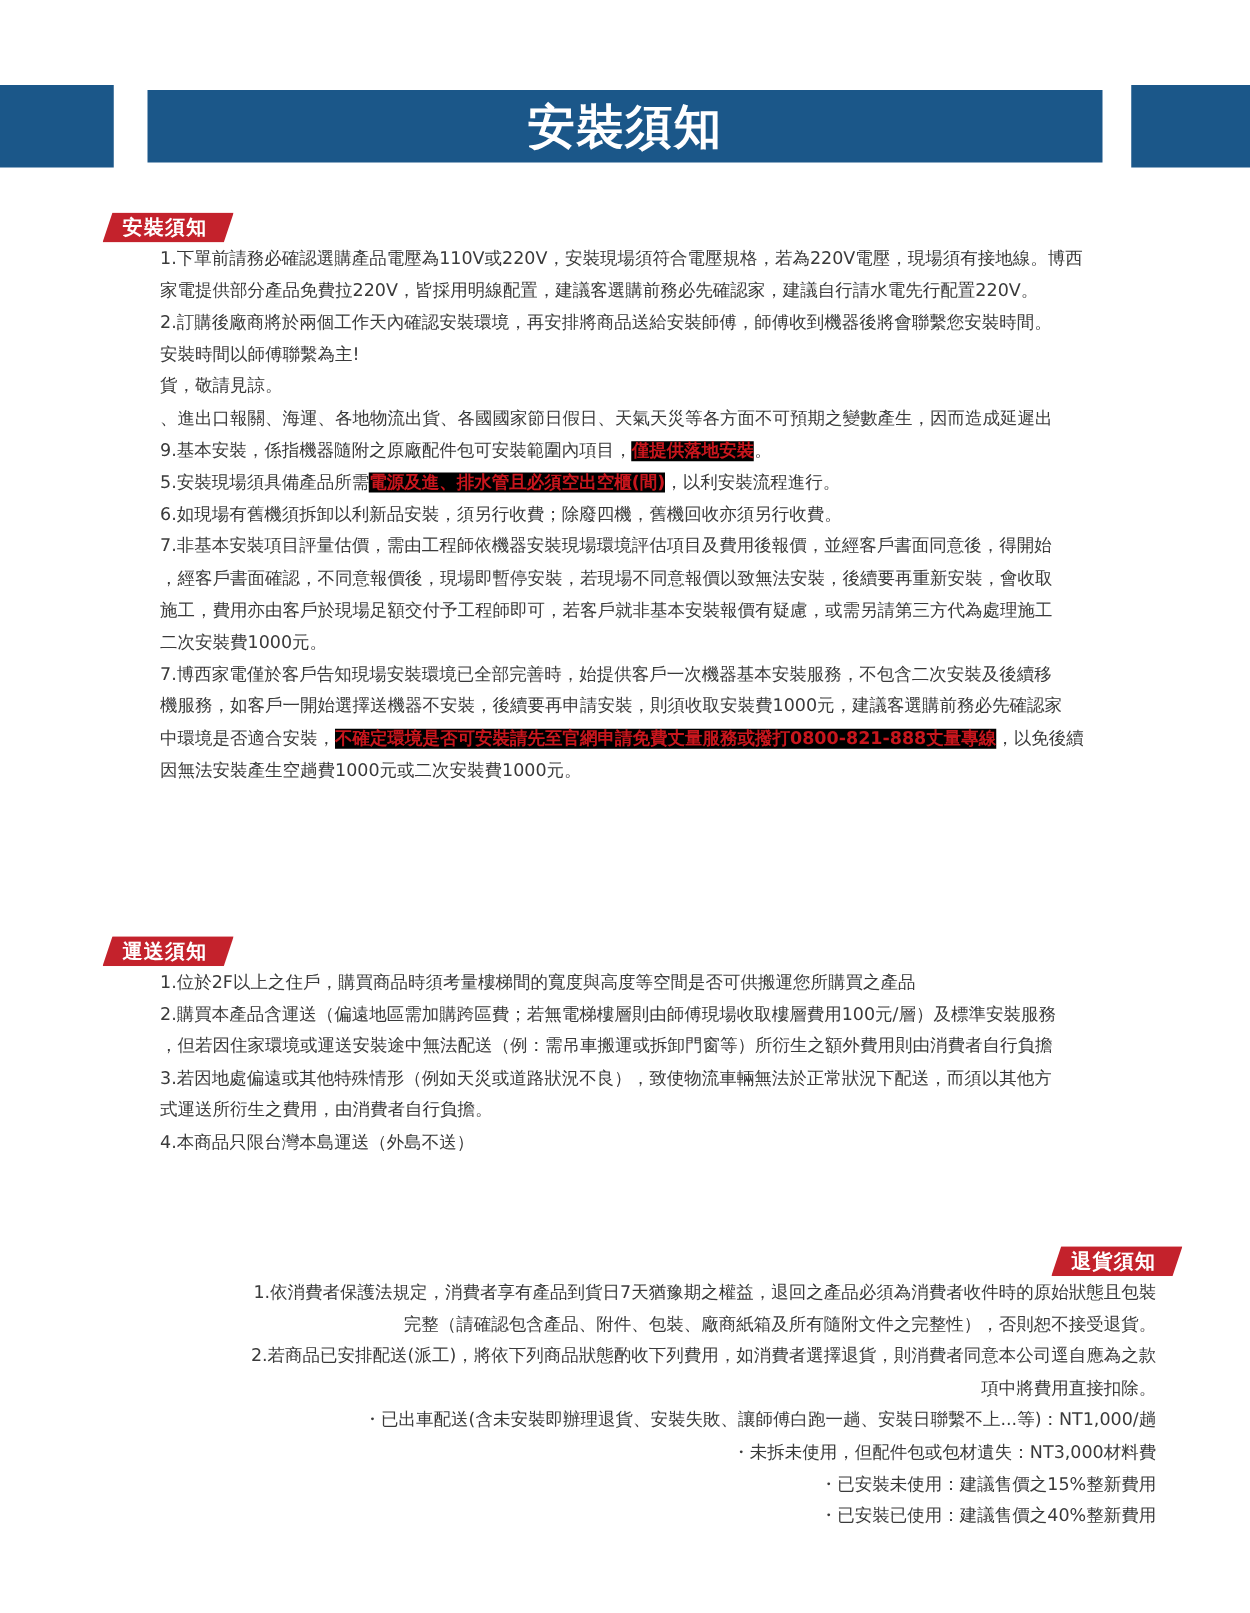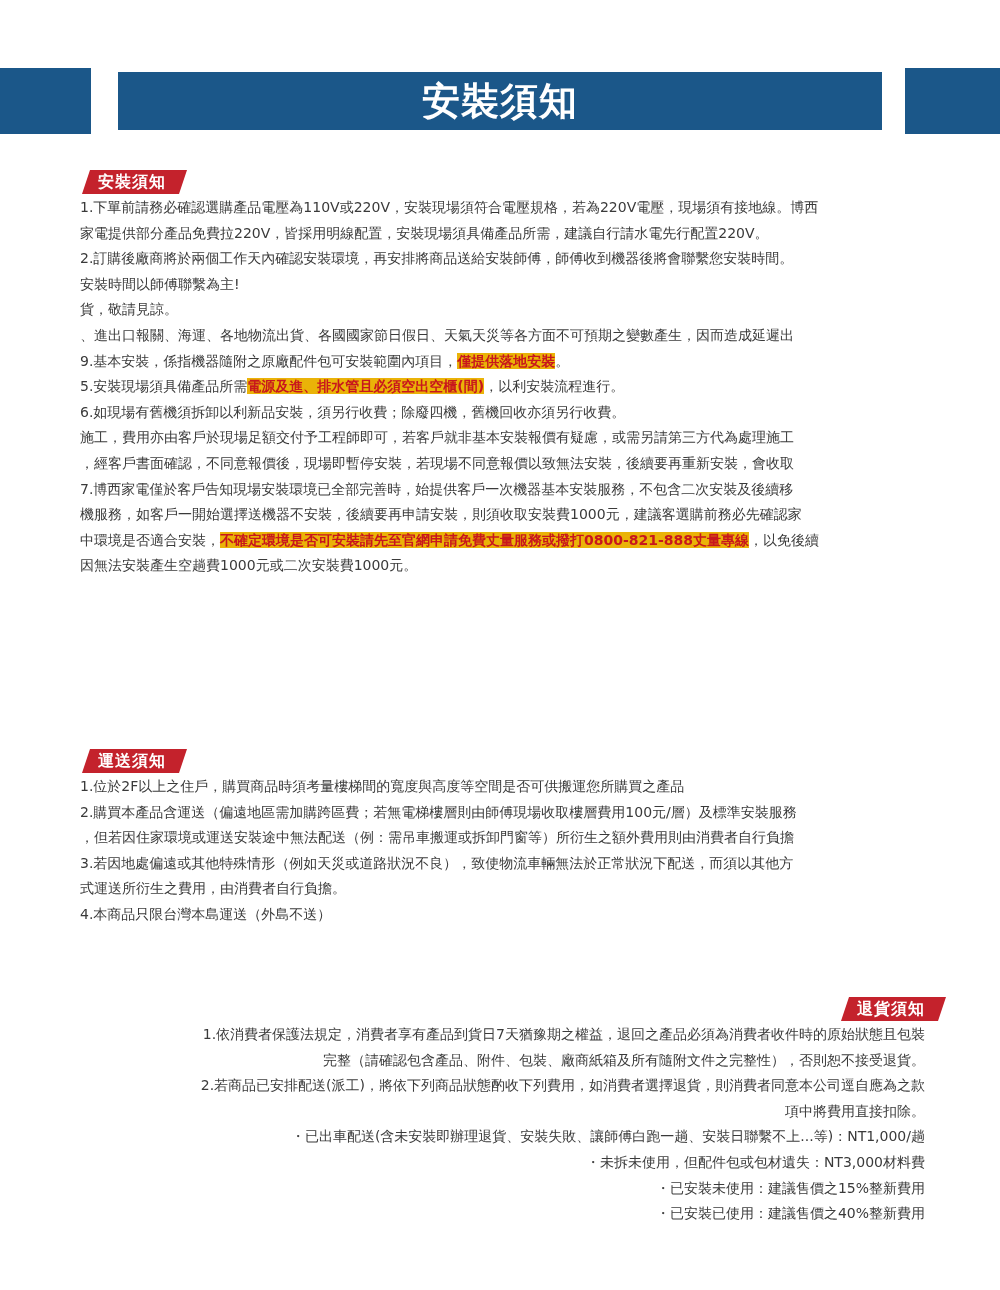--- a/index.html
+++ b/index.html
@@ -11,51 +11,53 @@
   .hdr-main { position: absolute; left: 118px; top: 72px; width: 764px; height: 58px;
               background: #1b5789; display: flex; align-items: center; justify-content: center; }
   .hdr-title { color: #ffffff; font-size: 38px; font-weight: bold; letter-spacing: 1px; }
 
   .section { position: absolute; left: 80px; width: 845px; }
   .tag { position: relative; display: inline-block; height: 24px; margin-left: 2px; }
   .tag-bg { position: absolute; left: 0; top: 0; width: 105px; height: 24px; background: #c4222c;
             clip-path: polygon(8px 0, 105px 0, 97px 24px, 0 24px); }
   .tag-text { position: relative; color: #ffffff; font-weight: bold; font-size: 16px;
               line-height: 24px; padding-left: 16px; letter-spacing: 1px; }
-  .lines { margin-top: 1px; }
+  .lines { margin-top: 1px; margin-left: 48px; }
   .line { font-size: 14px; line-height: 25.6px; white-space: nowrap; color: #3a3a3a; }
-  .hl { color: #c8161d; font-weight: bold; background: #eab308; }
+  .hl { color: #c8161d; font-weight: bold; background: #000000; }
   .bullet { padding-left: 2px; }
 </style>
 </head>
 <body>
 
 <div class="hdr-side hdr-left"></div>
 <div class="hdr-main">
   <span class="hdr-title">安裝須知</span>
 </div>
 <div class="hdr-side hdr-right"></div>
 
 <div class="section" style="top:170px;">
   <div class="tag">
     <div class="tag-bg"></div>
     <span class="tag-text">安裝須知</span>
   </div>
   <div class="lines">
       <div class="line">1.下單前請務必確認選購產品電壓為110V或220V，安裝現場須符合電壓規格，若為220V電壓，現場須有接地線。博西</div>
-      <div class="line">家電提供部分產品免費拉220V，皆採用明線配置，安裝現場須具備產品所需，建議自行請水電先行配置220V。</div>
+      <div class="line">家電提供部分產品免費拉220V，皆採用明線配置，建議客選購前務必先確認家，建議自行請水電先行配置220V。</div>
       <div class="line">2.訂購後廠商將於兩個工作天內確認安裝環境，再安排將商品送給安裝師傅，師傅收到機器後將會聯繫您安裝時間。</div>
       <div class="line">安裝時間以師傅聯繫為主!</div>
       <div class="line">貨，敬請見諒。</div>
       <div class="line">、進出口報關、海運、各地物流出貨、各國國家節日假日、天氣天災等各方面不可預期之變數產生，因而造成延遲出</div>
       <div class="line"><span>9.基本安裝，係指機器隨附之原廠配件包可安裝範圍內項目，</span><span class="hl">僅提供落地安裝</span><span>。</span></div>
       <div class="line"><span>5.安裝現場須具備產品所需</span><span class="hl">電源及進、排水管且必須空出空櫃(間)</span><span>，以利安裝流程進行。</span></div>
       <div class="line">6.如現場有舊機須拆卸以利新品安裝，須另行收費；除廢四機，舊機回收亦須另行收費。</div>
+      <div class="line">7.非基本安裝項目評量估價，需由工程師依機器安裝現場環境評估項目及費用後報價，並經客戶書面同意後，得開始</div>
+      <div class="line">，經客戶書面確認，不同意報價後，現場即暫停安裝，若現場不同意報價以致無法安裝，後續要再重新安裝，會收取</div>
       <div class="line">施工，費用亦由客戶於現場足額交付予工程師即可，若客戶就非基本安裝報價有疑慮，或需另請第三方代為處理施工</div>
-      <div class="line">，經客戶書面確認，不同意報價後，現場即暫停安裝，若現場不同意報價以致無法安裝，後續要再重新安裝，會收取</div>
+      <div class="line">二次安裝費1000元。</div>
       <div class="line">7.博西家電僅於客戶告知現場安裝環境已全部完善時，始提供客戶一次機器基本安裝服務，不包含二次安裝及後續移</div>
       <div class="line">機服務，如客戶一開始選擇送機器不安裝，後續要再申請安裝，則須收取安裝費1000元，建議客選購前務必先確認家</div>
       <div class="line"><span>中環境是否適合安裝，</span><span class="hl">不確定環境是否可安裝請先至官網申請免費丈量服務或撥打0800-821-888丈量專線</span><span>，以免後續</span></div>
       <div class="line">因無法安裝產生空趟費1000元或二次安裝費1000元。</div>
     </div>
 </div>
 
 <div class="section" style="top:749px;">
   <div class="tag">
     <div class="tag-bg"></div>

